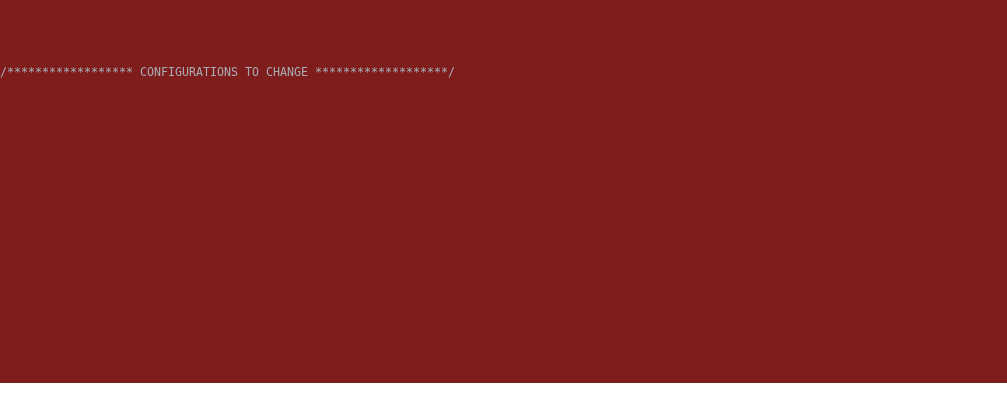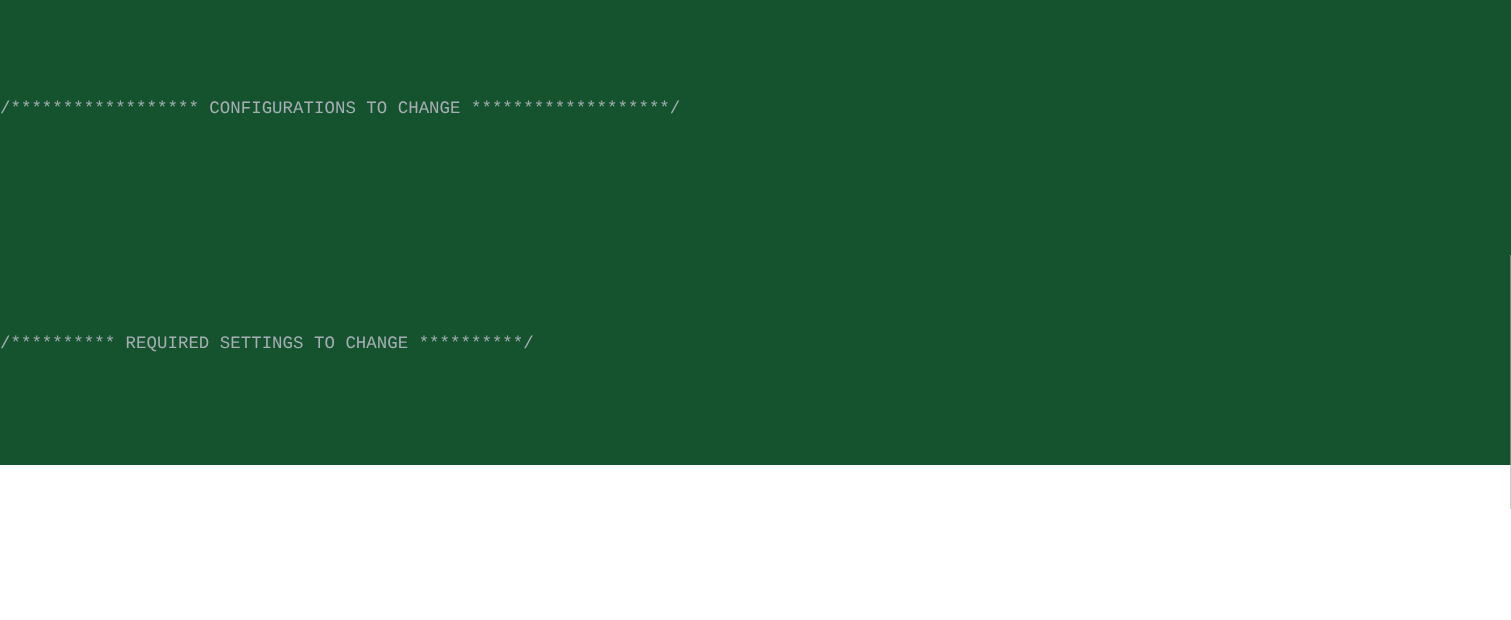--- a/index.html
+++ b/index.html
@@ -9,24 +9,23 @@
   }
   body {
     width: 1007px;
     height: 413px;
     overflow: hidden;
     font-family: "DejaVu Sans Mono", "Liberation Mono", monospace;
   }
   #editor {
     position: relative;
     width: 1007px;
-    height: 310px;
-    background: #14532d;
+    height: 383px;
+    background: #7f1d1d;
     overflow: hidden;
-    font-family: Liberation Mono, monospace;
   }
   .code {
     position: absolute;
     left: 0;
     top: 2px;
     width: 1007px;
     font-size: 11.6px;
     line-height: 15.7px;
     white-space: pre;
     letter-spacing: 0.02px;
@@ -46,21 +45,20 @@
 <div id="editor">
   <div class="code">
 
     
     <div class="line"><span class="cmt">/****************** CONFIGURATIONS TO CHANGE *******************/</span></div>
 
     
     <div class="line">&nbsp;</div>
 
     
-    <div class="line"><span class="cmt">/********** REQUIRED SETTINGS TO CHANGE **********/</span></div>
 
     
     <div class="line">&nbsp;</div>
 
     
 
     
     
 
     

